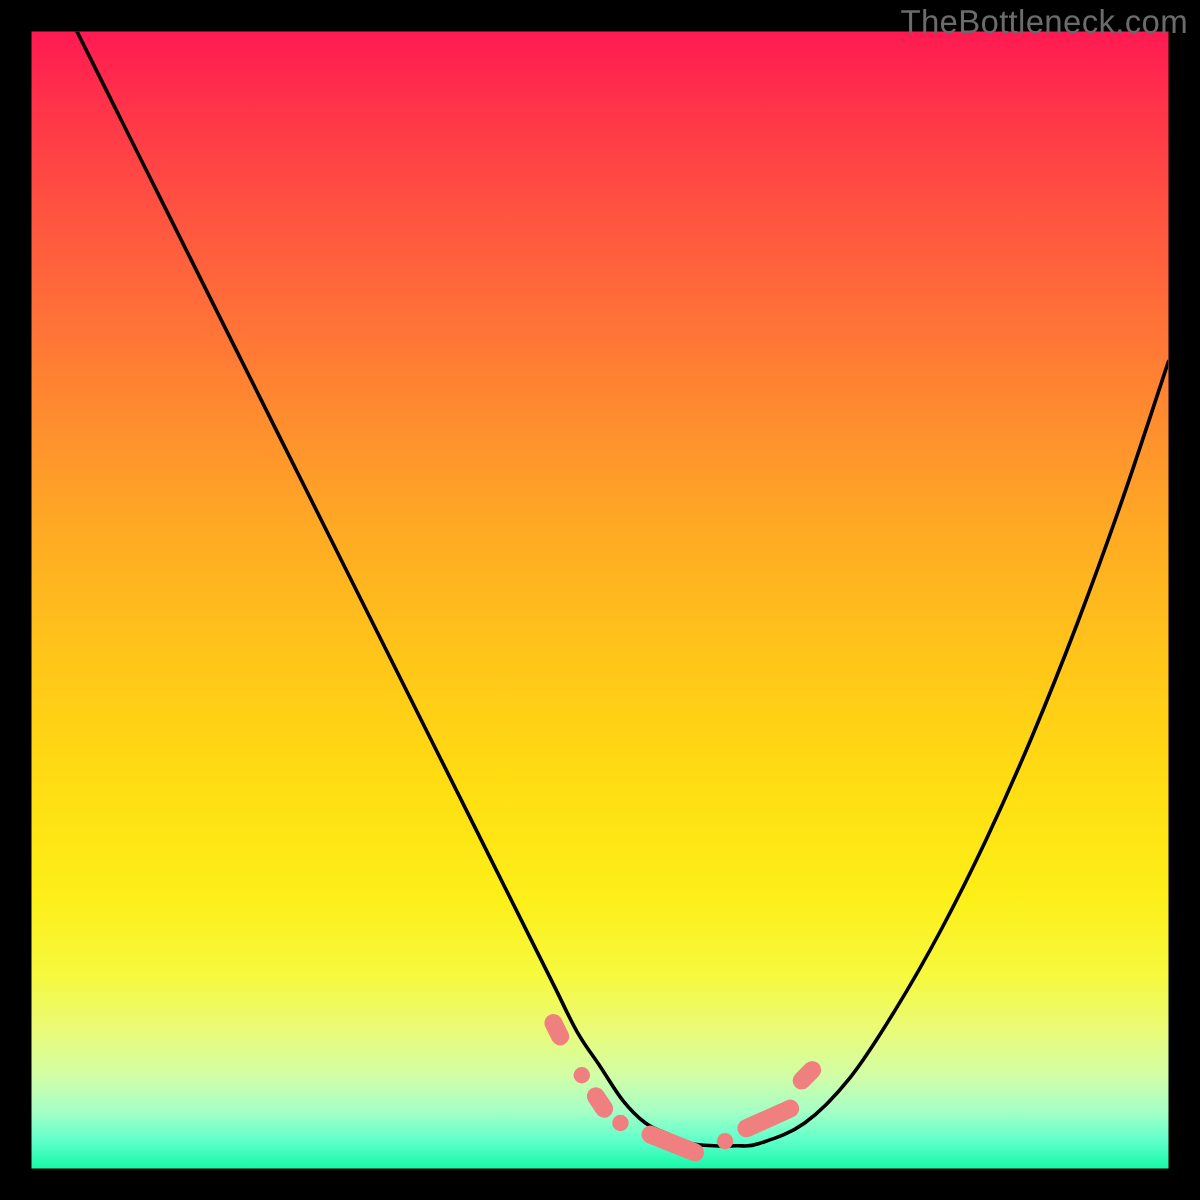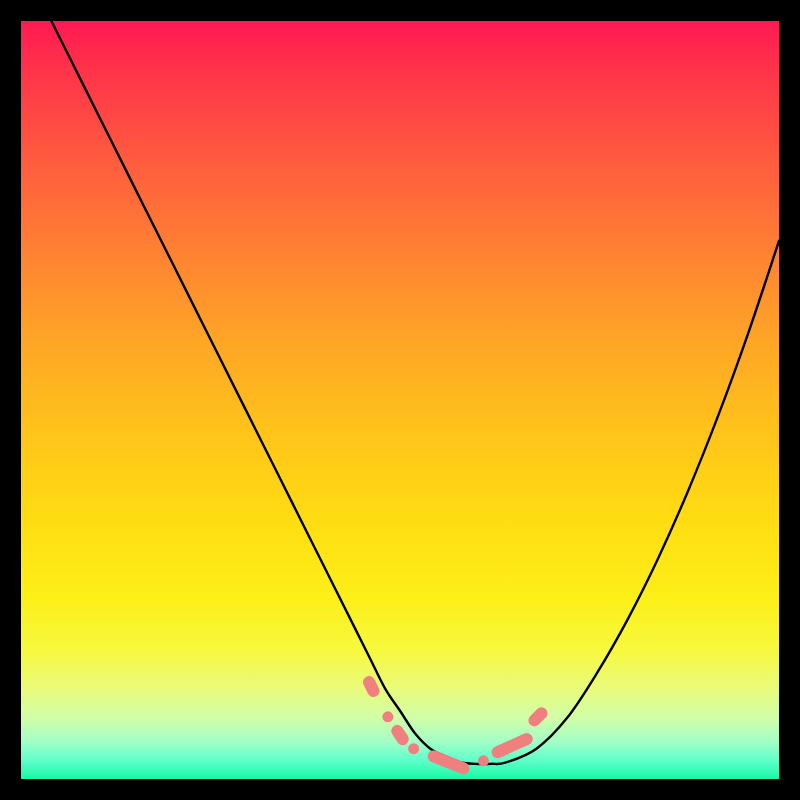--- a/index.html
+++ b/index.html
@@ -76,13 +76,14 @@
           <rect x="-11" y="-6" width="22" height="12" rx="6" ry="6" fill="#f07f80" transform="translate(379,714.0360000000001) rotate(56.30993247402018)"></rect>
           <circle cx="392.644" cy="727.68" r="5.5" fill="#f07f80"></circle>
           <rect x="-22" y="-6" width="44" height="12" rx="6" ry="6" fill="#f07f80" transform="translate(427.51199999999994,741.324) rotate(21.80140948635174)"></rect>
           <circle cx="462.38" cy="739.808" r="5.5" fill="#f07f80"></circle>
           <rect x="-22" y="-6" width="44" height="12" rx="6" ry="6" fill="#f07f80" transform="translate(491.184,724.648) rotate(-24.227745317954145)"></rect>
           <rect x="-11" y="-6" width="22" height="12" rx="6" ry="6" fill="#f07f80" transform="translate(516.956,695.844) rotate(-45)"></rect>
         </g>
     </svg>
 
   </div>
+  <div class="watermark">TheBottleneck.com</div>
 </div>
 
 </body></html>

